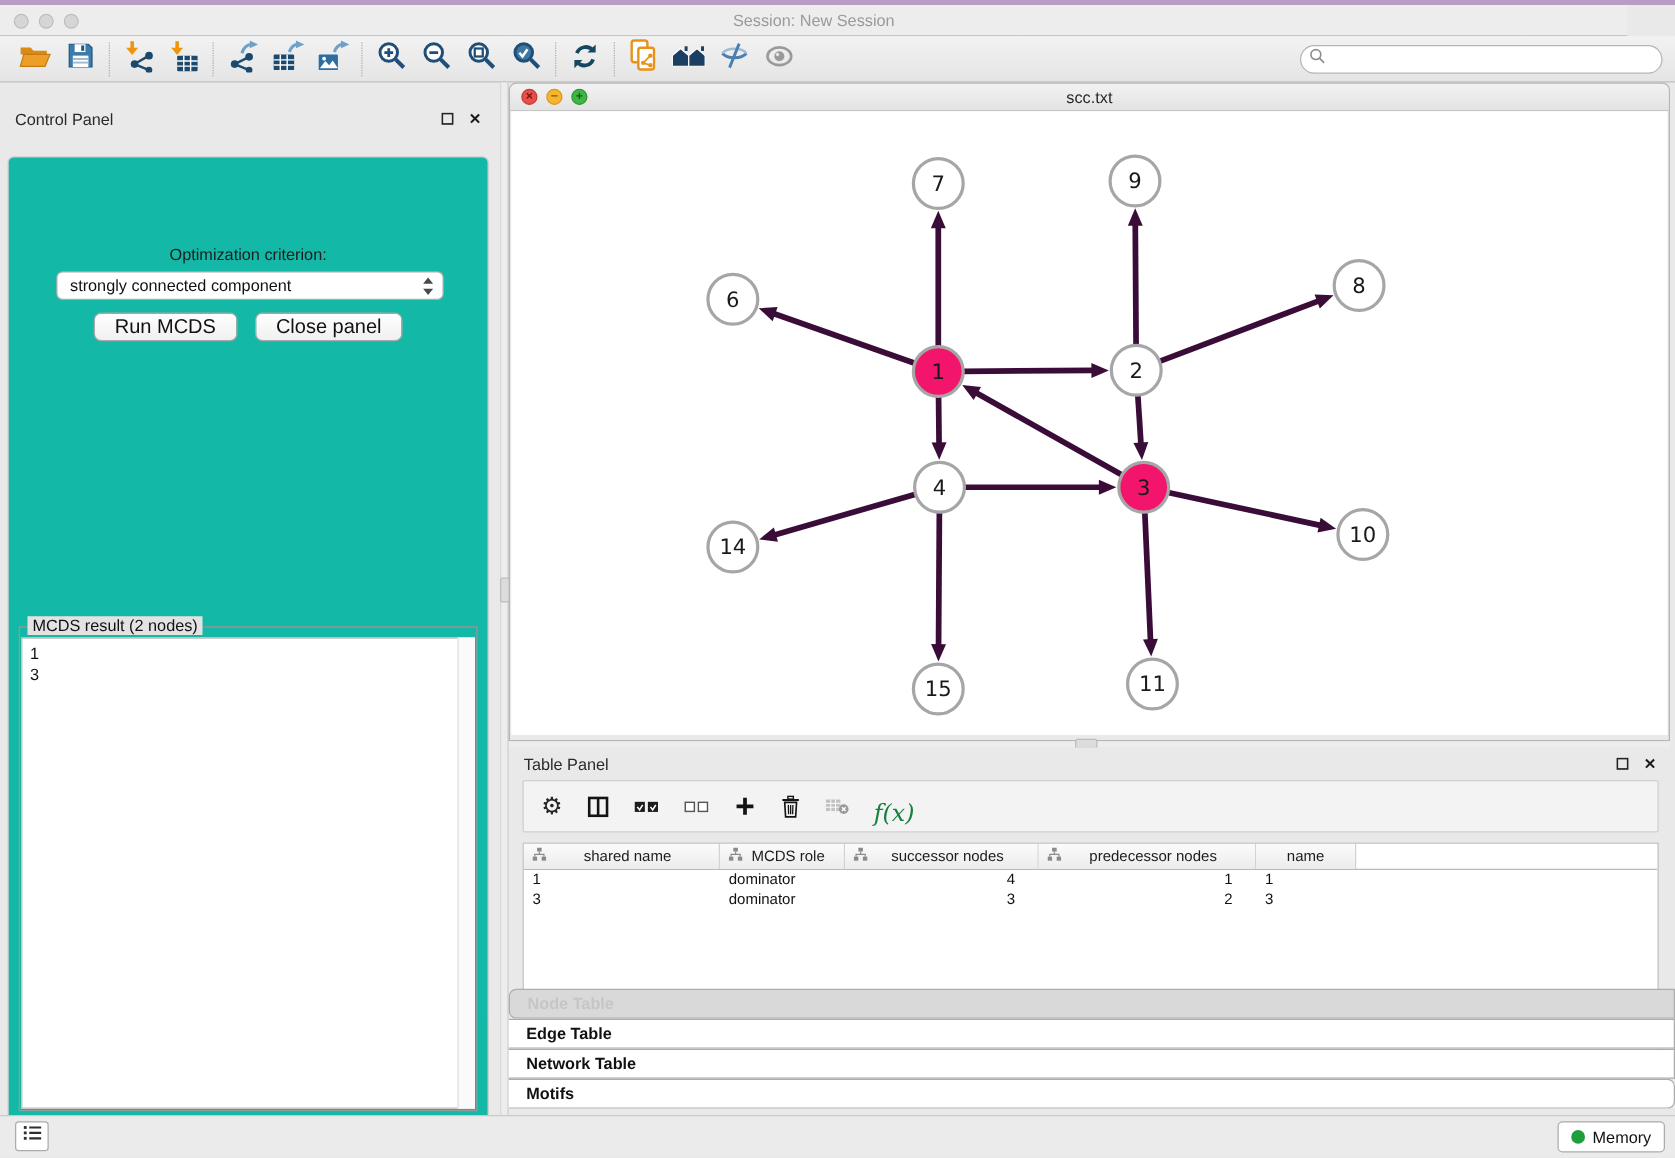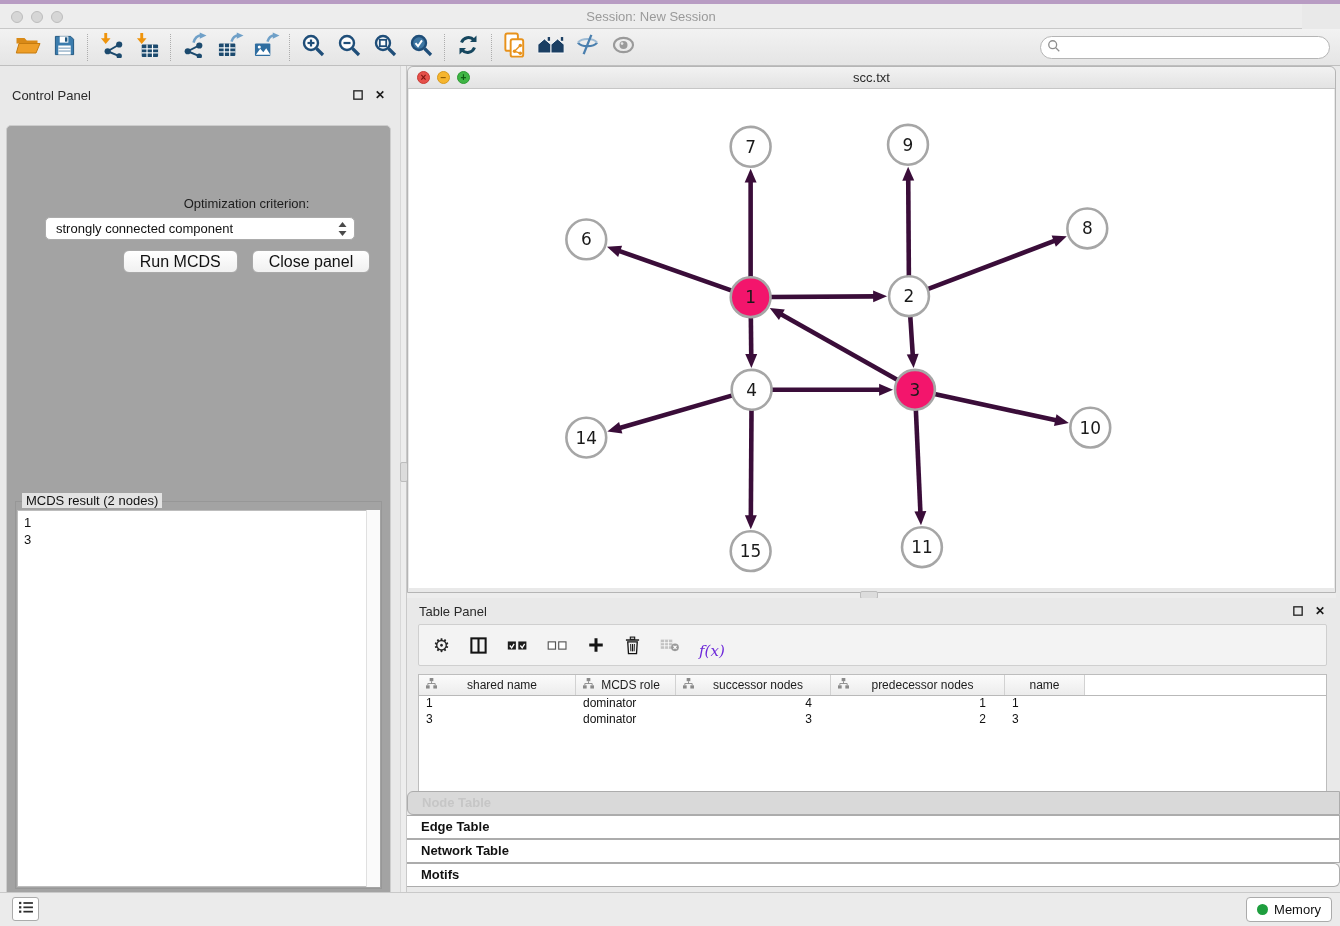--- a/index.html
+++ b/index.html
@@ -22,21 +22,21 @@
   
   .control-panel { left:0; top:66px; width:400px; height:826px; background:#E9E9E9;margin-top:16px; }
   .panel-header { height:26px; display:flex; align-items:center; padding:0 12px; font-size:13px; color:#2A2A2A; }
   .panel-header .title { flex:1; }
   .panel-icon { width:16px; height:16px; display:flex; align-items:center; justify-content:center; font-size:12px; color:#1A1A1A; margin-left:6px; cursor:default; }
   .cp-tabs { position:absolute; left:0; top:30px; width:100%; display:flex; justify-content:center; z-index:2; }
   .seg { background:#fff; border:1px solid #ACACAC; border-left:none; padding:3px 13px 4px; font-size:13px; color:#111; white-space:nowrap; }
   .seg:first-child { border-left:1px solid #ACACAC; border-radius:6px 0 0 6px; }
   .seg:last-child { border-radius:0 6px 6px 0; }
   .seg.selected { background:#DFDFDF; color:#C2C2C2; }
-  .cp-body { position:absolute; left:6px; right:9px; top:43px; bottom:8px; background:#a3a3a3; border:1px solid #CDCDCD; border-radius:5px;padding-left:48px; }
+  .cp-body { position:absolute; left:6px; right:9px; top:43px; bottom:8px; background:#14b8a6; border:1px solid #CDCDCD; border-radius:5px; }
   .opt-label { position:absolute; top:70px; width:100%; text-align:center; font-size:13px; color:#1D1D1D; }
   .opt-select { position:absolute; top:91px; left:38px; width:310px; height:23px; background:#fff; border:1px solid #ACACAC; border-radius:5px; font-size:13px; color:#111; display:flex; align-items:center; padding-left:10px; }
   .opt-select .stepper { position:absolute; right:6px; top:3px; }
   .cp-buttons { position:absolute; top:124px; width:100%; display:flex; justify-content:center; gap:14px; }
   .btn { height:23px; background:linear-gradient(#FFFFFF,#F0F0F0); border:1px solid #A9A9A9; border-radius:6px; font-size:16px; color:#111; padding:0 16px; font-family:"Liberation Sans",sans-serif; }
   .result-group { position:absolute; left:8px; right:8px; top:375px; bottom:10px; border:1px solid #979797; }
   .result-legend { position:absolute; top:-9px; left:6px; background:#E3E3E3; padding:0 4px; font-size:13px; color:#111; }
   .result-area { position:absolute; left:1px; right:1px; top:8px; bottom:1px; background:#fff; border:1px solid #BDBDBD; font-size:13px; color:#111; padding:3px 6px; line-height:17px; }
   .result-scroll { position:absolute; right:1px; top:8px; bottom:1px; width:14px; background:#FAFAFA; border-left:1px solid #E0E0E0; }
 
@@ -54,21 +54,21 @@
   .t-yellow { background:#F6B52E; border:1px solid #D79A1E; color:#8F5E05; }
   .t-green { background:#3FB545; border:1px solid #2E9A34; color:#0E5D13; }
   .net-title { width:100%; text-align:center; line-height:21px; font-size:13px; color:#2A2A2A; }
   .net-canvas { position:absolute; left:1px; right:1px; top:22px; bottom:4px; background:#fff; }
 
   
   .table-panel { left:407px; top:598px; width:933px; height:294px; background:#E9E9E9; }
   .tp-toolbar { position:absolute; left:11px; right:13px; top:26px; height:42px; background:#F3F3F3; border:1px solid #CFCFCF; border-radius:2px; display:flex; align-items:center; gap:19px; padding-left:14px; }
   .tp-icon { display:flex; align-items:center; justify-content:center; }
   .gear-glyph { font-family:"DejaVu Sans",sans-serif; font-size:19px; color:#262626; line-height:1; }
-  .fx-glyph { font-family:"DejaVu Serif",serif; font-style:italic; font-size:15px; color:#6d28d9;margin-top:12px; }
+  .fx-glyph { font-family:"DejaVu Serif",serif; font-style:italic; font-size:19px; color:#15803d;margin-top:12px; }
   .tbl { position:absolute; left:11px; right:13px; top:76px; height:180px; background:#fff; border:1px solid #BDBDBD; overflow:hidden; }
   .thead { display:flex; height:21px; border-bottom:1px solid #B9B9B9; }
   .th { position:relative; display:flex; align-items:center; background:linear-gradient(#FBFBFB,#ECECEC); border-right:1px solid #D2D2D2; font-size:12px; color:#1C1C1C; }
   .th .hier { margin:0 6px 0 7px; flex:0 0 auto; }
   .th .lbl { flex:1; text-align:center; padding-right:14px; }
   .th.noicon .lbl { padding:0; }
   .trow { display:flex; height:16px; font-size:12px; color:#111; }
   .td { overflow:hidden; white-space:nowrap; }
   .td.left { padding-left:7px; text-align:left; }
   .td.right { padding-right:19px; text-align:right; }

